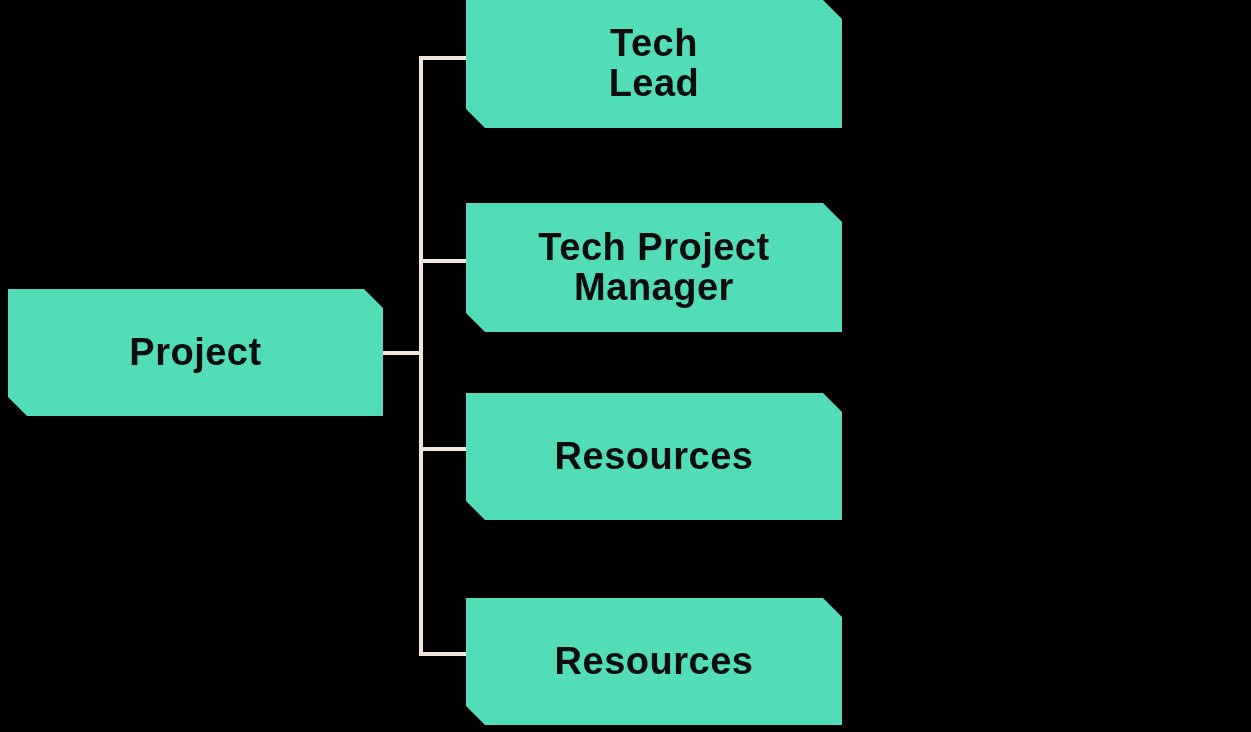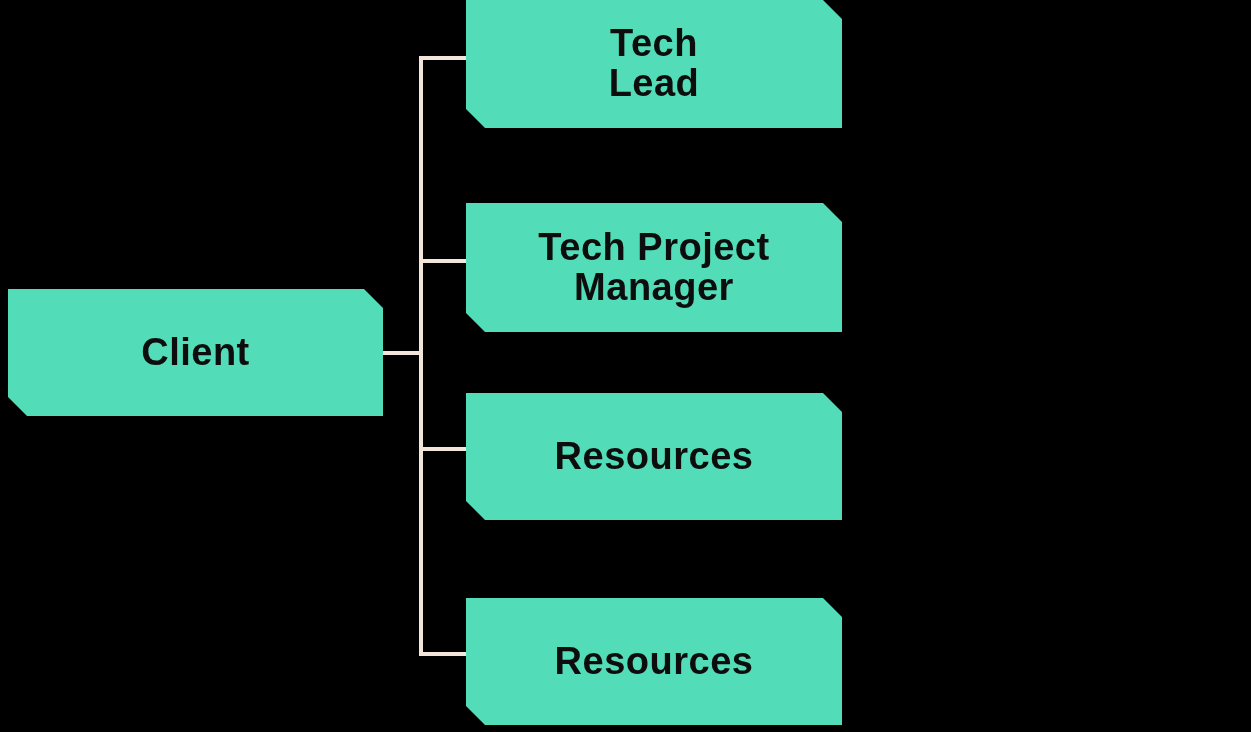--- a/index.html
+++ b/index.html
@@ -56,21 +56,21 @@
 <div class="canvas" style="--bg: #000000; --node-fill: #52DCB7; --connector: #F2E5DA; --text: #0D0D0D;">
 
   <div class="connector" id="connector-client"></div>
   <div class="connector" id="connector-trunk"></div>
   <div class="connector" id="connector-branch-1"></div>
   <div class="connector" id="connector-branch-2"></div>
   <div class="connector" id="connector-branch-3"></div>
   <div class="connector" id="connector-branch-4"></div>
 
   <div class="node" id="node-client">
-    <span class="node-label">Client</span>
+    <span class="node-label">Project</span>
   </div>
 
   <div class="node" id="node-tpm">
     <span class="node-label">Tech Project
 Manager</span>
   </div>
 
   <div class="node" id="node-tech-lead">
     <span class="node-label">Tech
 Lead</span>

